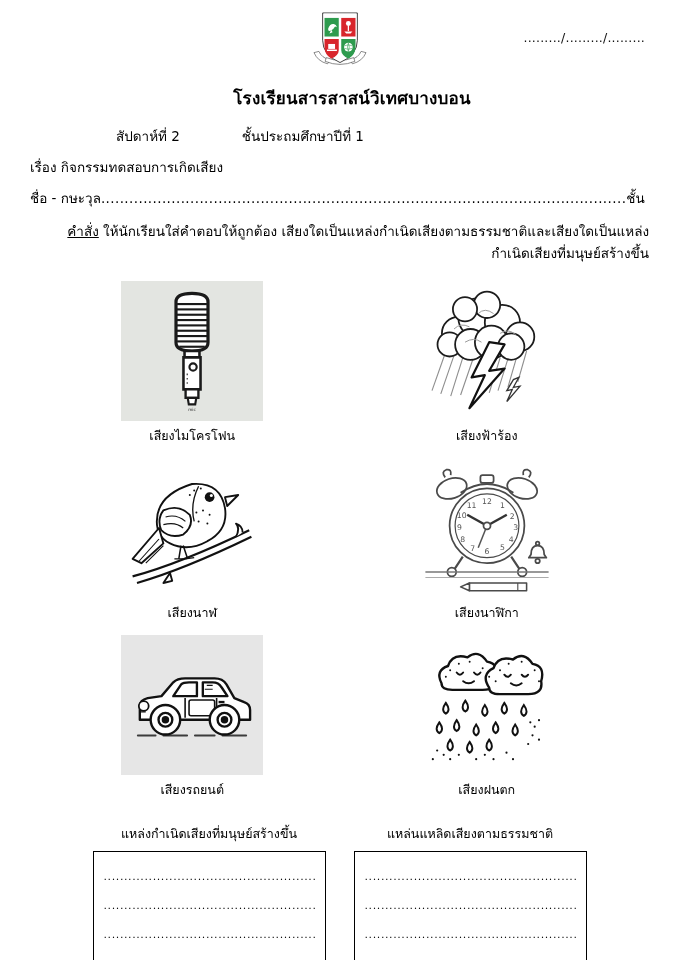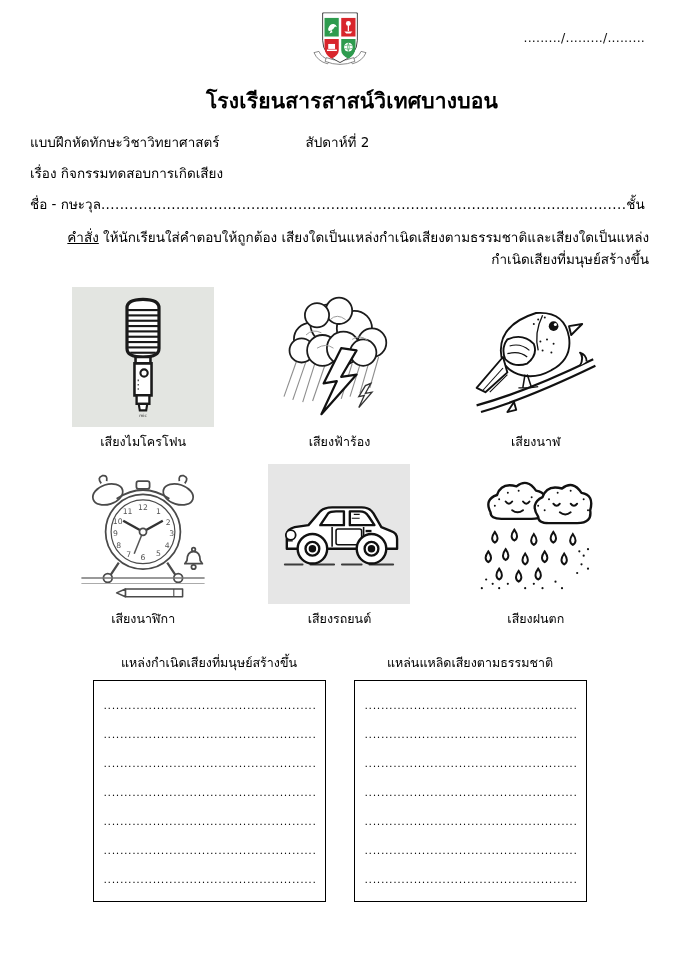--- a/index.html
+++ b/index.html
@@ -33,21 +33,21 @@
     right: 34px;
     top: 30px;
     font-size: 12.5px;
     letter-spacing: .2px;
     white-space: nowrap;
     color: #111;
   }
 
   .school-name {
     text-align: center;
-    font-size: 21px;
+    font-size: 17px;
     font-weight: 700;
     margin-top: 6px;
     letter-spacing: .2px;
     padding-left: 25px;
   }
 
   
   .meta { padding: 0 30px; margin-top: 14px; }
 
   .line-row {
@@ -77,21 +77,21 @@
     line-height: 1.65;
     text-align: right;
   }
   .instruction .cmd { text-decoration: underline; font-weight: 400; }
 
   
   .grid {
     margin-top: 16px;
     padding: 0 58px;
     display: grid;
-    grid-template-columns: repeat(3, 1fr);
+    grid-template-columns: repeat(2, 1fr);
     row-gap: 14px;
     column-gap: 26px;
     justify-items: center;
   }
 
   .cell { width: 145px; display: flex; flex-direction: column; align-items: center; }
 
   .pic {
     width: 142px;
     height: 140px;
@@ -194,22 +194,22 @@
     </div>
 
     <div class="date-field">........./........./.........</div>
   </div>
 
   <div class="school-name">โรงเรียนสารสาสน์วิเทศบางบอน</div>
 
   <div class="meta">
 
     <div class="line-row">
-      <span>แบบฝึกหัดทักษะวิชาวิทยาศาสตร์</span>
       <span class="sp-week">สัปดาห์ที่ 2</span>
+      <span class="sp-grade">ชั้นประถมศึกษาปีที่ 1</span>
     </div>
 
     <div class="topic-row">เรื่อง กิจกรรมทดสอบการเกิดเสียง</div>
 
     <div class="name-row">
       <span>ชื่อ - กษะวุล</span><span class="dots-fill">................................................................................................................</span><span>ชั้น</span>
     </div>
 
     <div class="instruction">
       <span class="cmd">คำสั่ง</span><span> ให้นักเรียนใส่คำตอบให้ถูกต้อง เสียงใดเป็นแหล่งกำเนิดเสียงตามธรรมชาติและเสียงใดเป็นแหล่งกำเนิดเสียงที่มนุษย์สร้างขึ้น</span>

